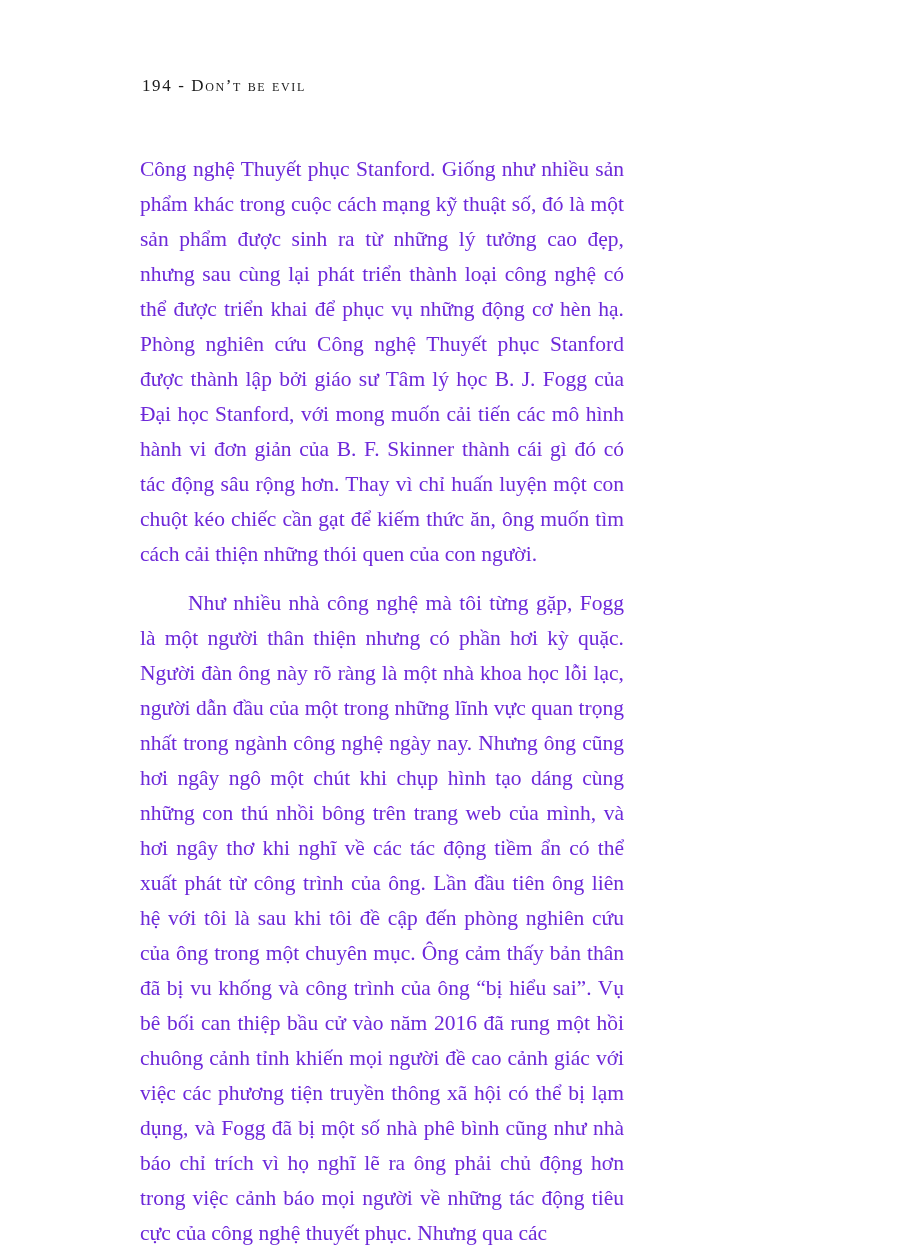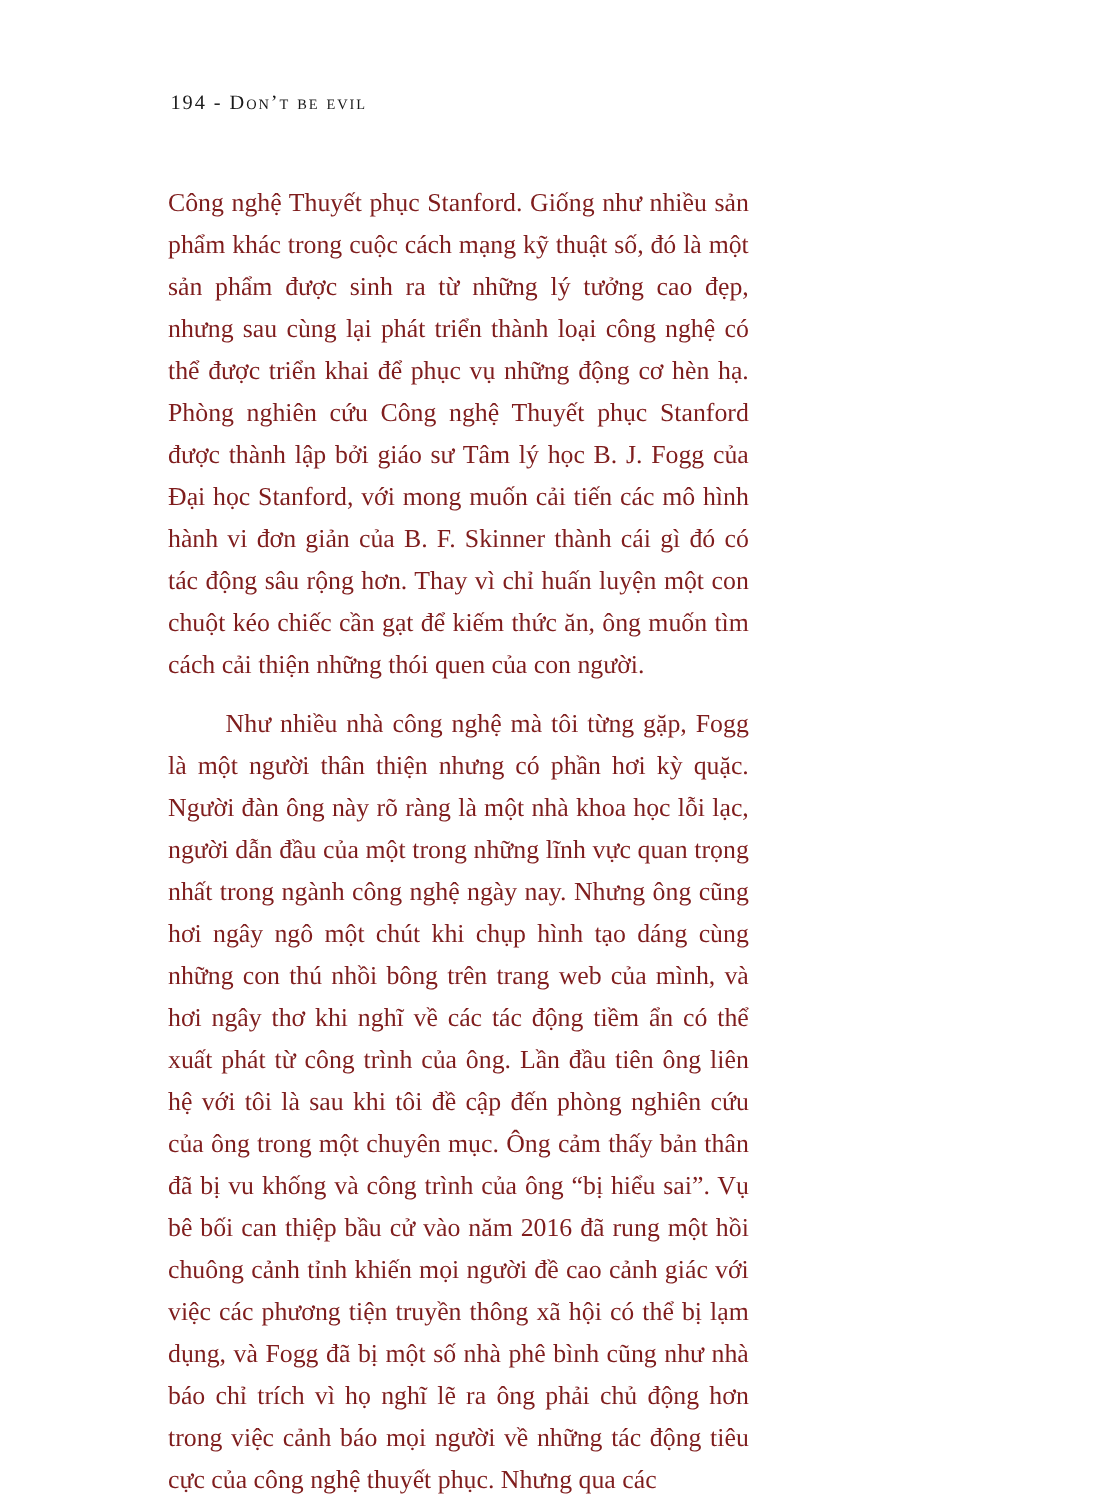--- a/index.html
+++ b/index.html
@@ -24,21 +24,21 @@
     letter-spacing: 1.6px;
     color: #1a1a1a;
     margin: 0 0 56px 2px;
   }
   .body-text p {
     margin: 0;
     font-size: 21.5px;
     line-height: 35px;
     text-align: justify;
     text-justify: inter-word;
-    color: #7f1d1d;
+    color: #6d28d9;
   }
   .body-text p.indented {
     text-indent: 48px;
     margin-top: 14px;
   }
 </style>
 </head>
 <body>
 
 <div class="page">

